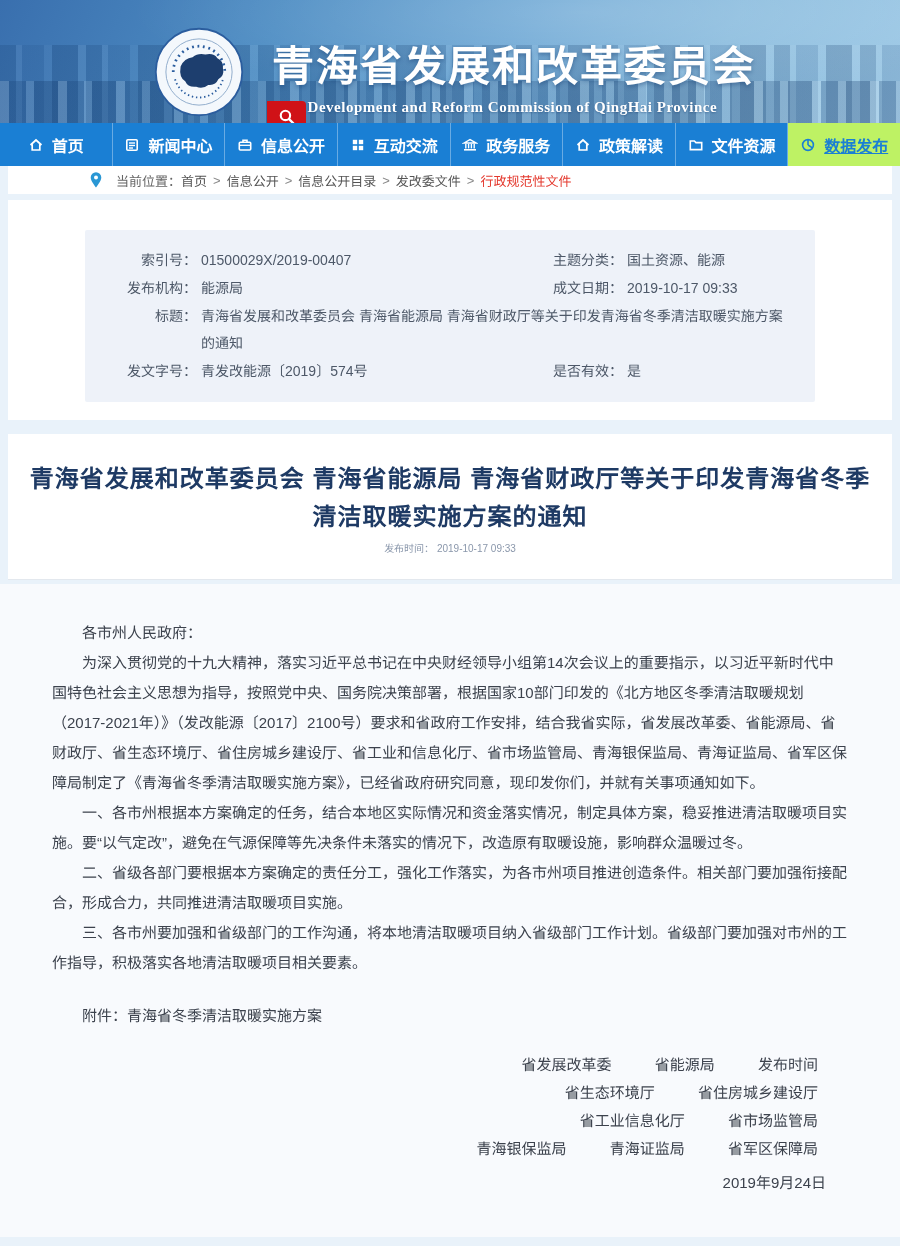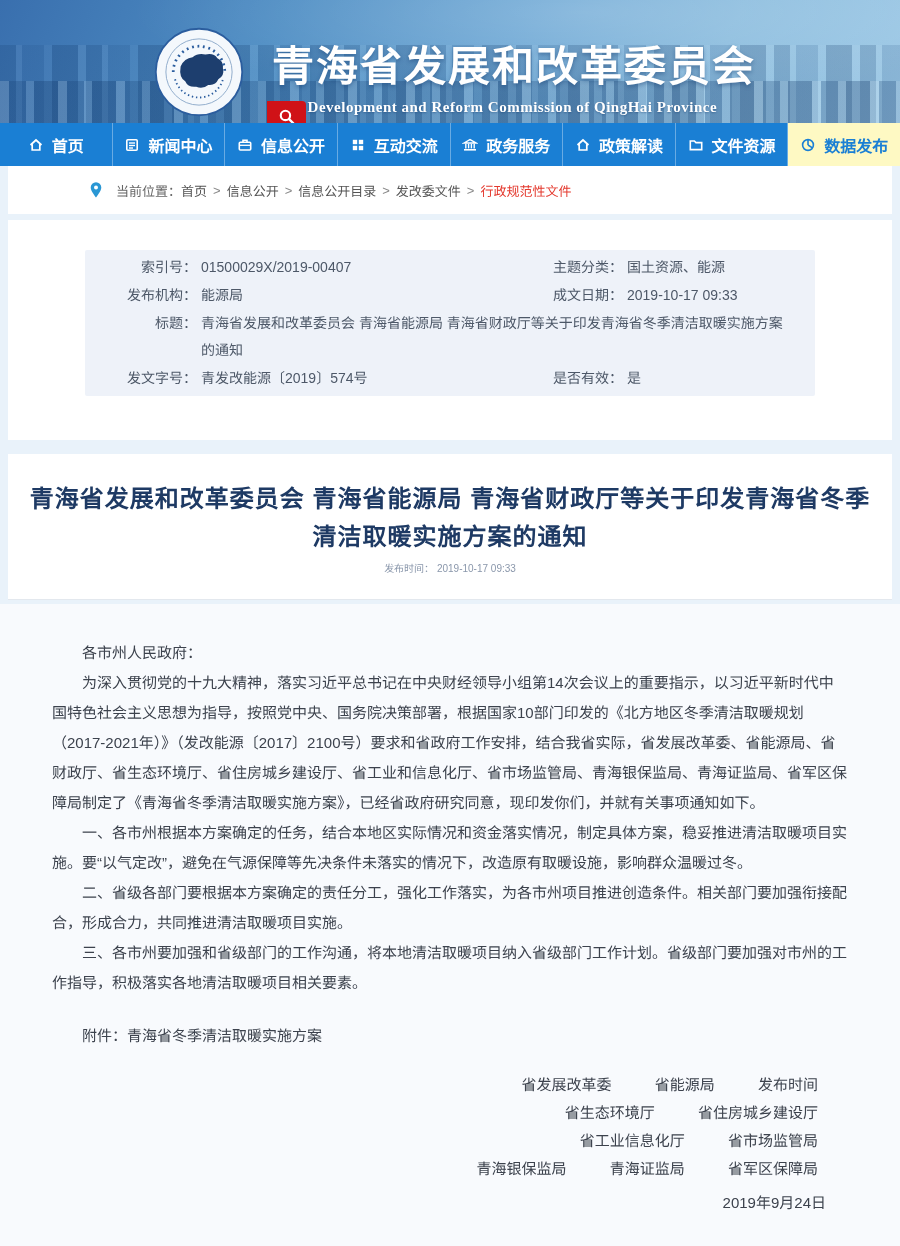--- a/index.html
+++ b/index.html
@@ -58,36 +58,36 @@
   .hotwords a { color:#fff; text-decoration:none; margin-left:16px; }
   .hotwords a:first-of-type { margin-left:19px; }
   
   .nav { display:flex; height:43px; background:#1a7fd4; }
   .nav-item {
     flex:1 1 0; display:flex; align-items:center; justify-content:center;
     color:#fff; font-size:16px; font-weight:bold; cursor:pointer;
     border-right:1px solid rgba(255,255,255,.35); gap:8px;
   }
   .nav-item:last-child { border-right:none; }
-  .nav-item.active { background:#fef9c3; color:#1a7fd4; }
+  .nav-item.active { background:#bef264; color:#1a7fd4;text-decoration:underline; }
   .nav-item svg { display:block; }
   
   .crumbbar {
-    margin:0 8px; background:#fff; height:48px; display:flex; align-items:center;
+    margin:0 8px; background:#fff; height:28px; display:flex; align-items:center;
     padding-left:80px; font-size:13px; color:#666;
   }
   .crumbbar .pin { margin-right:12px; display:flex; }
   .crumbbar a { color:#555; text-decoration:none; }
   .crumbbar .sep { margin:0 6px; color:#888; }
   .crumbbar .current { color:#e4392e; }
   
   .panel { margin:0 8px; background:#fff; }
   .meta-panel { margin-top:6px; height:220px; padding:30px 77px 0; }
   .meta-box {
-    background:#eef2f9; border-radius:2px; padding:4px 20px;
+    background:#eef2f9; border-radius:2px; padding:17px 20px;
     display:grid; grid-template-columns:92px 330px 96px 1fr;
     row-gap:1px; font-size:14px; color:#4d5868; line-height:27px;
   }
   .meta-box .lbl { text-align:right; white-space:nowrap; }
   .meta-box .val { padding-left:4px; }
   .meta-box .span3 { grid-column:2 / 5; }
   
   .title-panel { margin-top:14px; height:146px; padding:26px 14px 0; text-align:center; border-bottom:1px solid #e3e8ee; }
   .title-panel h2 {
     color:#1e3a64; font-size:24px; font-weight:bold; line-height:38px; letter-spacing:1px;

